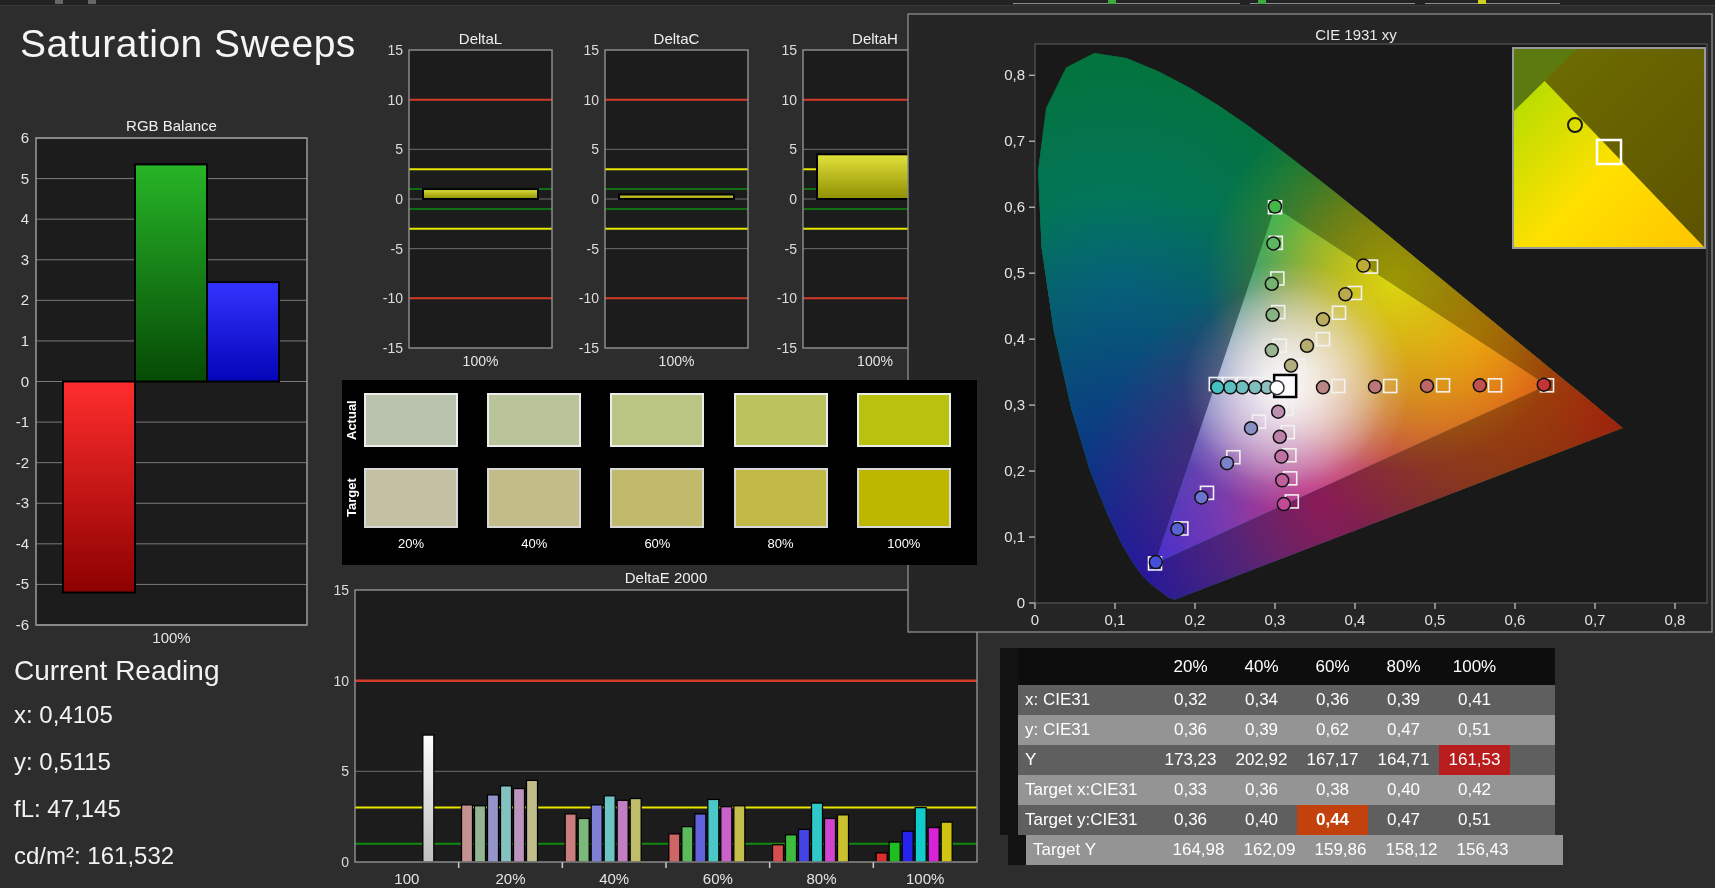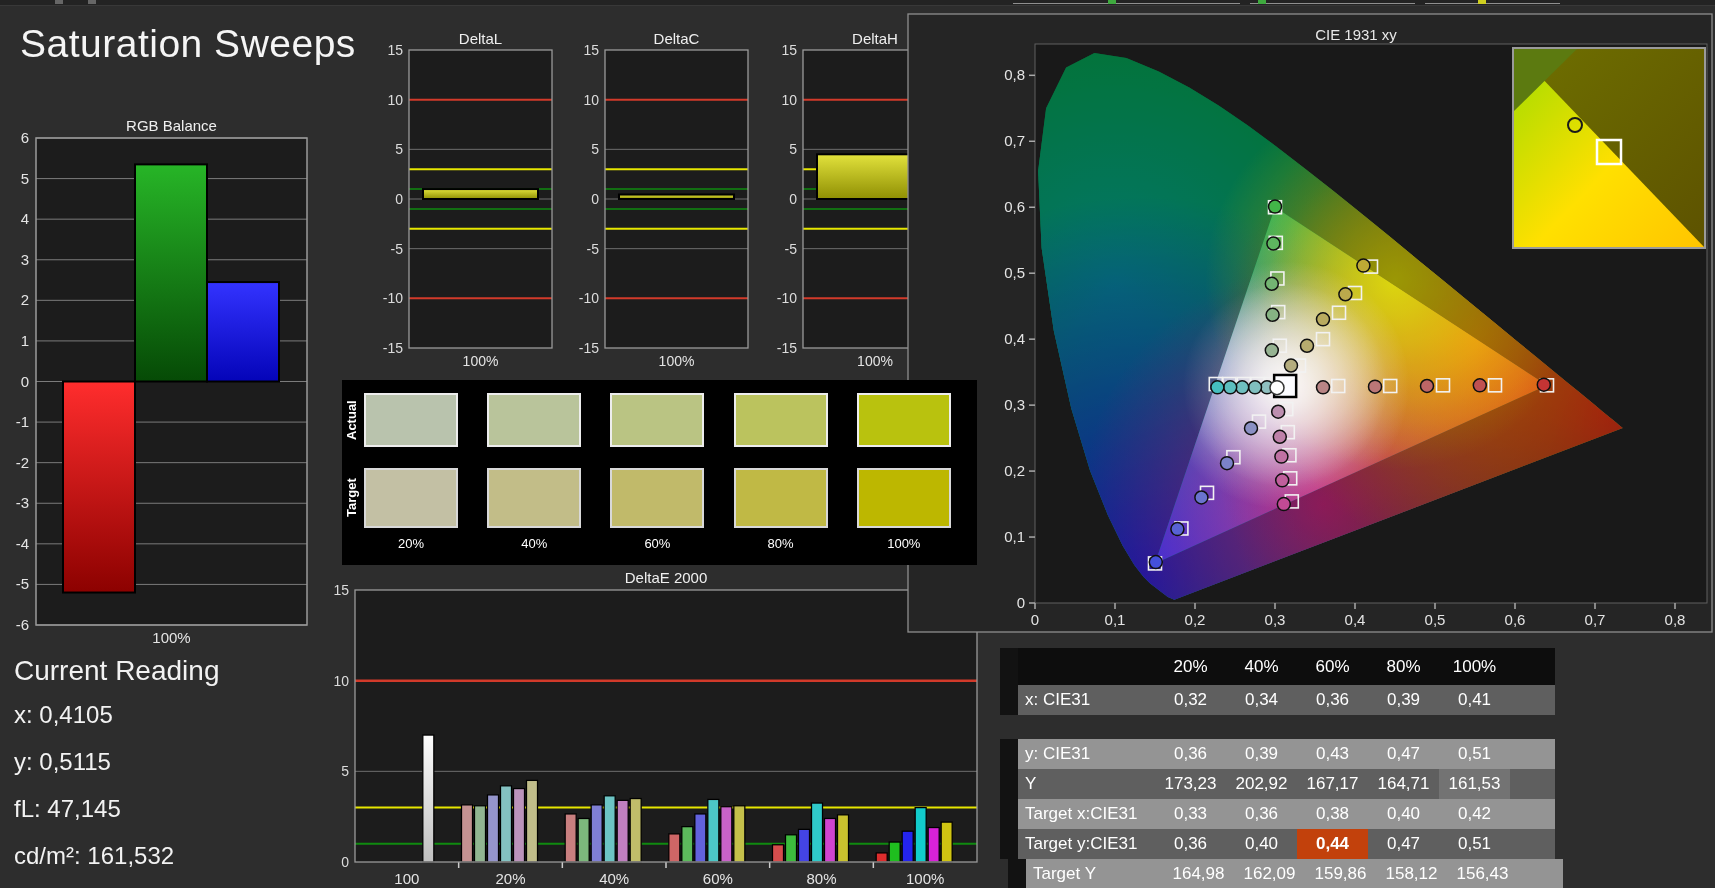--- a/index.html
+++ b/index.html
@@ -451,38 +451,38 @@
       <div class="trow" style="height: 30px;">
         <div class="tcell num" style="width: 18px; background: rgb(18, 18, 18);"></div>
         <div class="tcell lab" style="width: 137px; background: rgb(95, 95, 95);">x: CIE31</div>
         <div class="tcell num" style="width: 71px; background: rgb(95, 95, 95);">0,32</div>
         <div class="tcell num" style="width: 71px; background: rgb(95, 95, 95);">0,34</div>
         <div class="tcell num" style="width: 71px; background: rgb(95, 95, 95);">0,36</div>
         <div class="tcell num" style="width: 71px; background: rgb(95, 95, 95);">0,39</div>
         <div class="tcell num" style="width: 71px; background: rgb(95, 95, 95);">0,41</div>
         <div class="tcell num" style="width: 45px; background: rgb(95, 95, 95);"></div>
       </div>
-      <div class="trow" style="height: 30px; margin-top: 24px;">
+      <div class="trow" style="height: 30px;">
         <div class="tcell num" style="width: 18px; background: rgb(18, 18, 18);"></div>
         <div class="tcell lab" style="width: 137px; background: rgb(148, 148, 148);">y: CIE31</div>
         <div class="tcell num" style="width: 71px; background: rgb(148, 148, 148);">0,36</div>
         <div class="tcell num" style="width: 71px; background: rgb(148, 148, 148);">0,39</div>
-        <div class="tcell num" style="width: 71px; background: rgb(148, 148, 148);">0,43</div>
+        <div class="tcell num" style="width: 71px; background: rgb(148, 148, 148);">0,62</div>
         <div class="tcell num" style="width: 71px; background: rgb(148, 148, 148);">0,47</div>
         <div class="tcell num" style="width: 71px; background: rgb(148, 148, 148);">0,51</div>
         <div class="tcell num" style="width: 45px; background: rgb(148, 148, 148);"></div>
       </div>
       <div class="trow" style="height: 30px;">
         <div class="tcell num" style="width: 18px; background: rgb(18, 18, 18);"></div>
         <div class="tcell lab" style="width: 137px; background: rgb(95, 95, 95);">Y</div>
         <div class="tcell num" style="width: 71px; background: rgb(95, 95, 95);">173,23</div>
         <div class="tcell num" style="width: 71px; background: rgb(95, 95, 95);">202,92</div>
         <div class="tcell num" style="width: 71px; background: rgb(95, 95, 95);">167,17</div>
         <div class="tcell num" style="width: 71px; background: rgb(95, 95, 95);">164,71</div>
-        <div class="tcell num" style="width: 71px; background: #737373;">161,53</div>
+        <div class="tcell num" style="width: 71px; background: #b91c1c;">161,53</div>
         <div class="tcell num" style="width: 45px; background: rgb(95, 95, 95);"></div>
       </div>
       <div class="trow" style="height: 30px;">
         <div class="tcell num" style="width: 18px; background: rgb(18, 18, 18);"></div>
         <div class="tcell lab" style="width: 137px; background: rgb(148, 148, 148);">Target x:CIE31</div>
         <div class="tcell num" style="width: 71px; background: rgb(148, 148, 148);">0,33</div>
         <div class="tcell num" style="width: 71px; background: rgb(148, 148, 148);">0,36</div>
         <div class="tcell num" style="width: 71px; background: rgb(148, 148, 148);">0,38</div>
         <div class="tcell num" style="width: 71px; background: rgb(148, 148, 148);">0,40</div>
         <div class="tcell num" style="width: 71px; background: rgb(148, 148, 148);">0,42</div>

